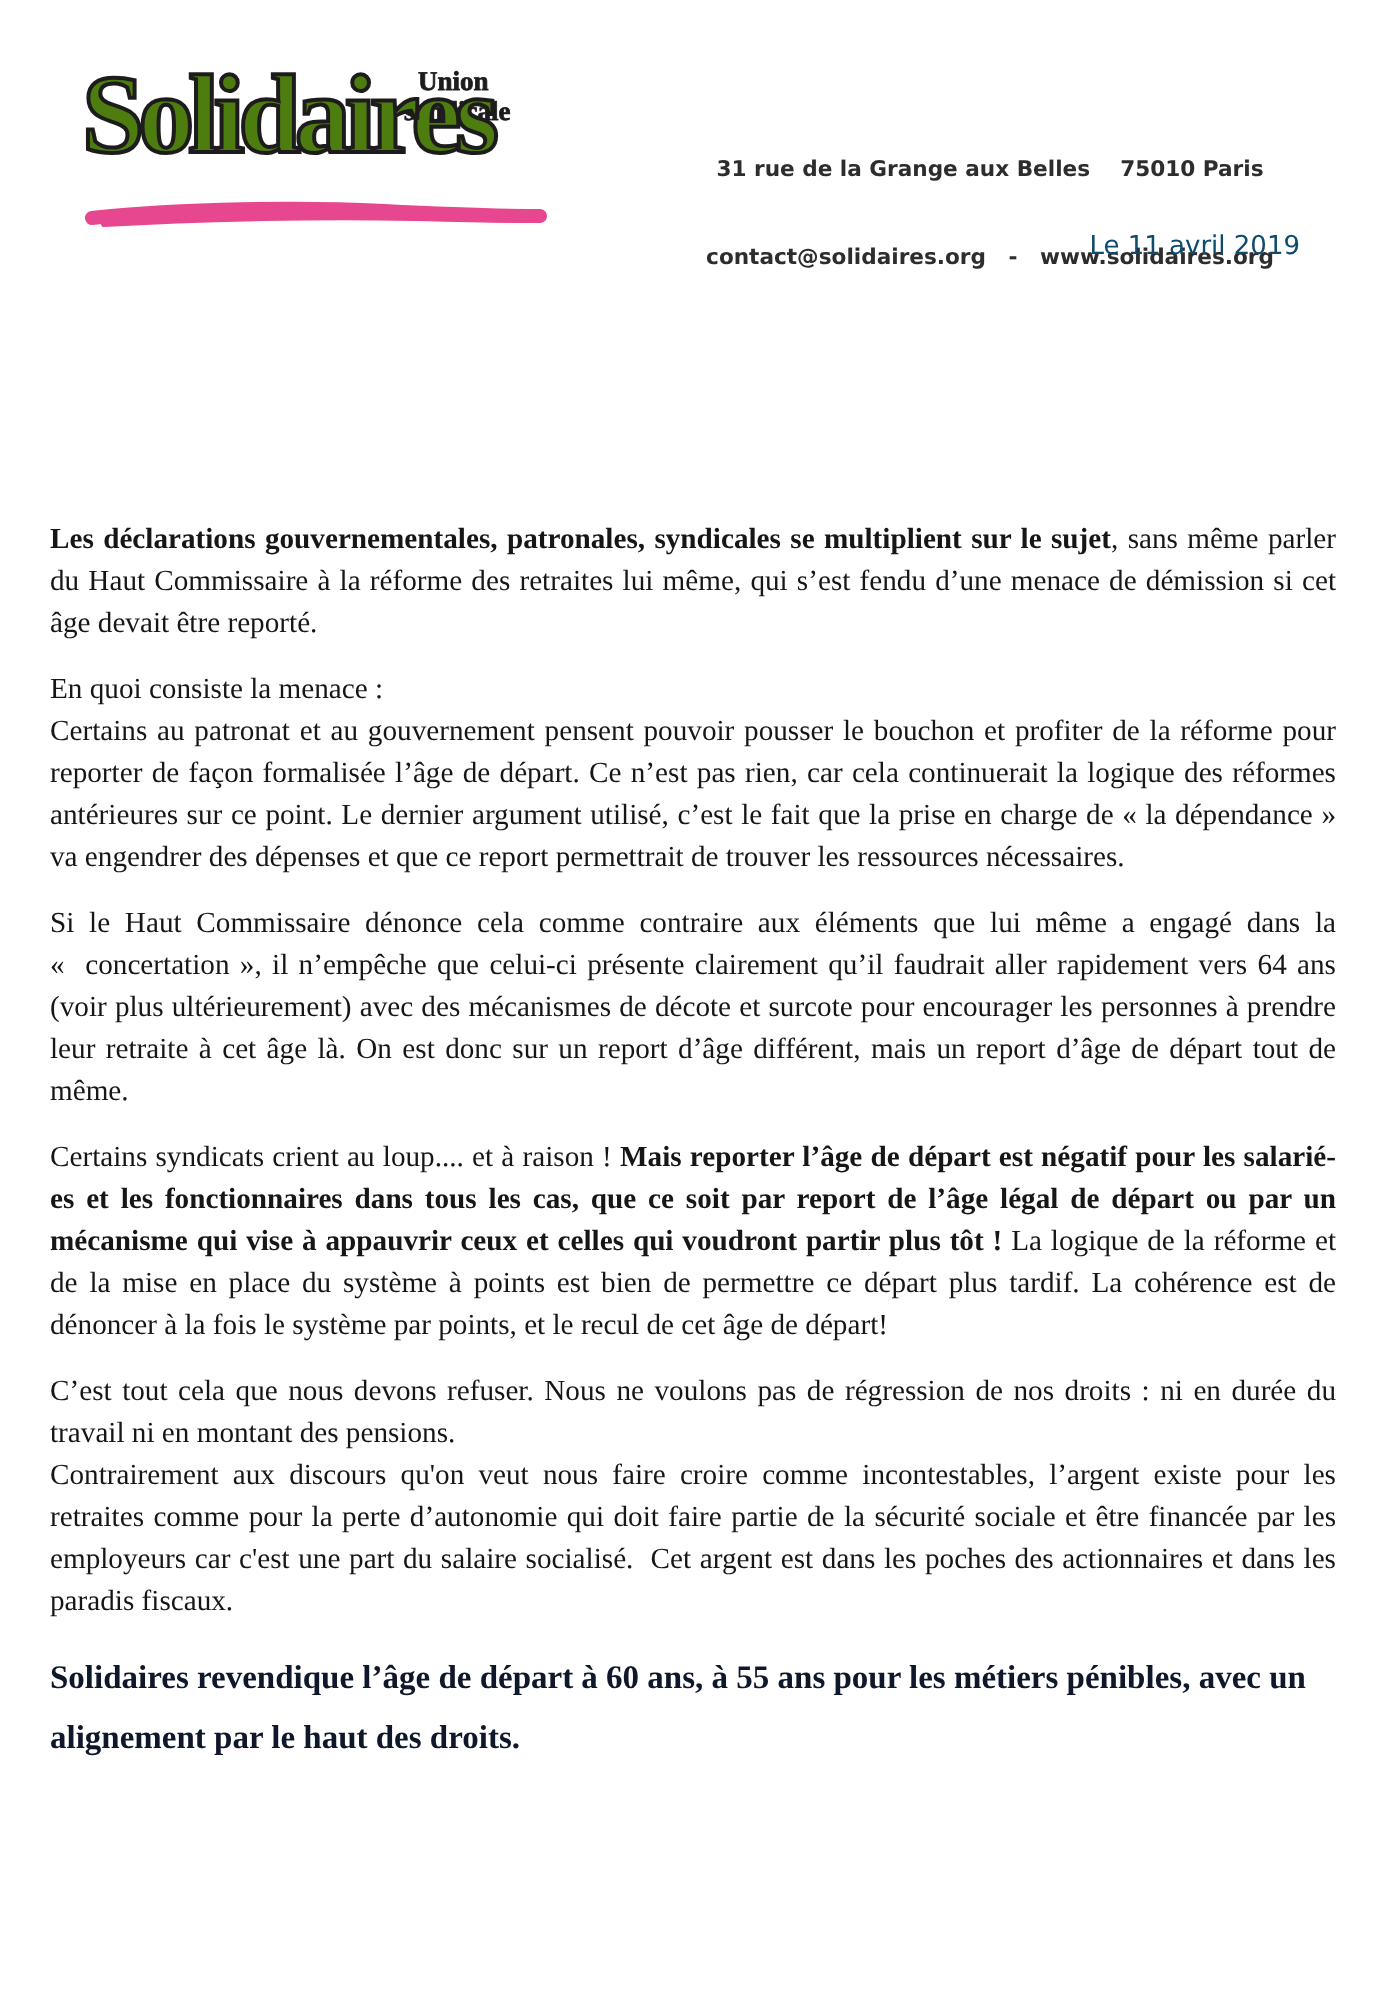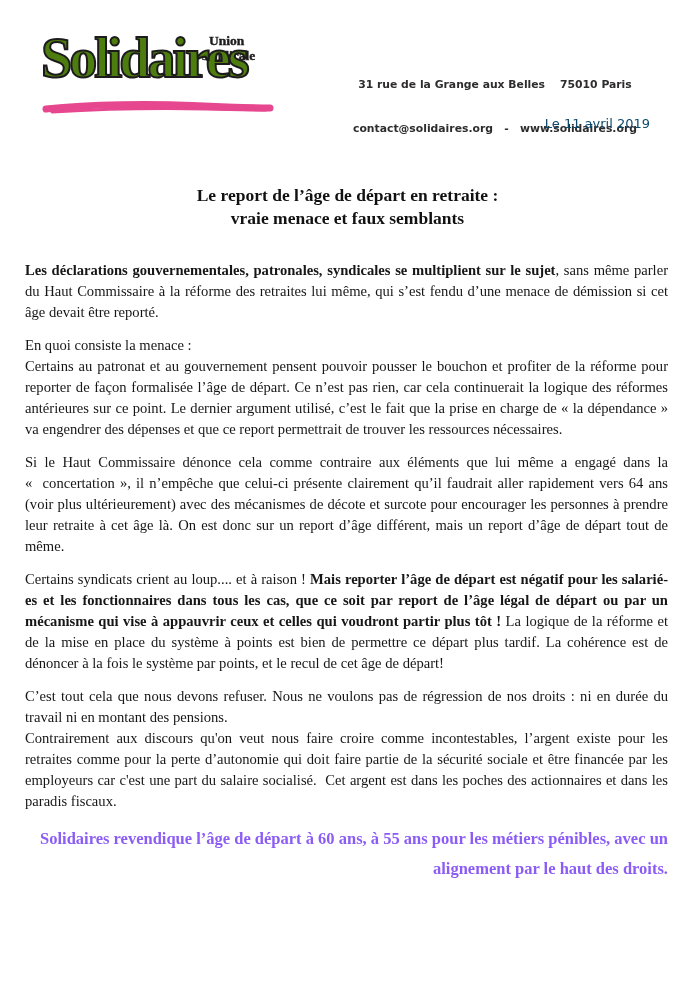--- a/index.html
+++ b/index.html
@@ -45,23 +45,23 @@
   }
   
   .doc-body {
     position:absolute; left:25px; top:248px; width:643px;
     font-size:14.6px; line-height:21px; text-align:justify;
     color:#161616;
   }
   .doc-body p { margin:12px 0 11px 0; }
   .b { font-weight:700; }
   .closing {
-    text-align:right; font-weight:700;
+    text-align:left; font-weight:700;
     font-size:16.5px; line-height:30px; margin-top:4px;
-    color:#8b5cf6;
+    color:#0f172a;
   }
 </style>
 </head>
 <body>
 
 <div class="page">
 
   <div>
     <div class="logo-union">
       <div class="u1">Union</div>
@@ -74,24 +74,20 @@
     </svg>
 
     <div class="address">
       <div>31 rue de la Grange aux Belles&nbsp;&nbsp;&nbsp;&nbsp;75010 Paris</div>
       <div>contact@solidaires.org&nbsp;&nbsp;&nbsp;-&nbsp;&nbsp;&nbsp;www.solidaires.org</div>
     </div>
 
     <div class="date-line">Le 11 avril 2019</div>
   </div>
 
-  <div class="doc-title">
-    <div>Le report de l’âge de départ en retraite :</div>
-    <div>vraie menace et faux semblants</div>
-  </div>
 
   <div class="doc-body">
     <p><span class="b">Les déclarations gouvernementales, patronales, syndicales se multiplient sur le sujet</span><span>, sans même parler du Haut Commissaire à la réforme des retraites lui même, qui s’est fendu d’une menace de démission si cet âge devait être reporté.</span></p>
 
     <p><span style="display:block">En quoi consiste la menace :</span><span>Certains au patronat et au gouvernement pensent pouvoir pousser le bouchon et profiter de la réforme pour reporter de façon formalisée l’âge de départ. Ce n’est pas rien, car cela continuerait la logique des réformes antérieures sur ce point. Le dernier argument utilisé, c’est le fait que la prise en charge de «&nbsp;la dépendance&nbsp;» va engendrer des dépenses et que ce report permettrait de trouver les ressources nécessaires.</span></p>
 
     <p>Si le Haut Commissaire dénonce cela comme contraire aux éléments que lui même a engagé dans la «&nbsp;&nbsp;concertation&nbsp;», il n’empêche que celui-ci présente clairement qu’il faudrait aller rapidement vers 64 ans (voir plus ultérieurement) avec des mécanismes de décote et surcote pour encourager les personnes à prendre leur retraite à cet âge là. On est donc sur un report d’âge différent, mais un report d’âge de départ tout de même.</p>
 
     <p><span>Certains syndicats crient au loup.... et à raison ! </span><span class="b">Mais reporter l’âge de départ est négatif pour les salarié-es et les fonctionnaires dans tous les cas, que ce soit par report de l’âge légal de départ ou par un mécanisme qui vise à appauvrir ceux et celles qui voudront partir plus tôt !</span><span> La logique de la réforme et de la mise en place du système à points est bien de permettre ce départ plus tardif. La cohérence est de dénoncer à la fois le système par points, et le recul de cet âge de départ!</span></p>
 

